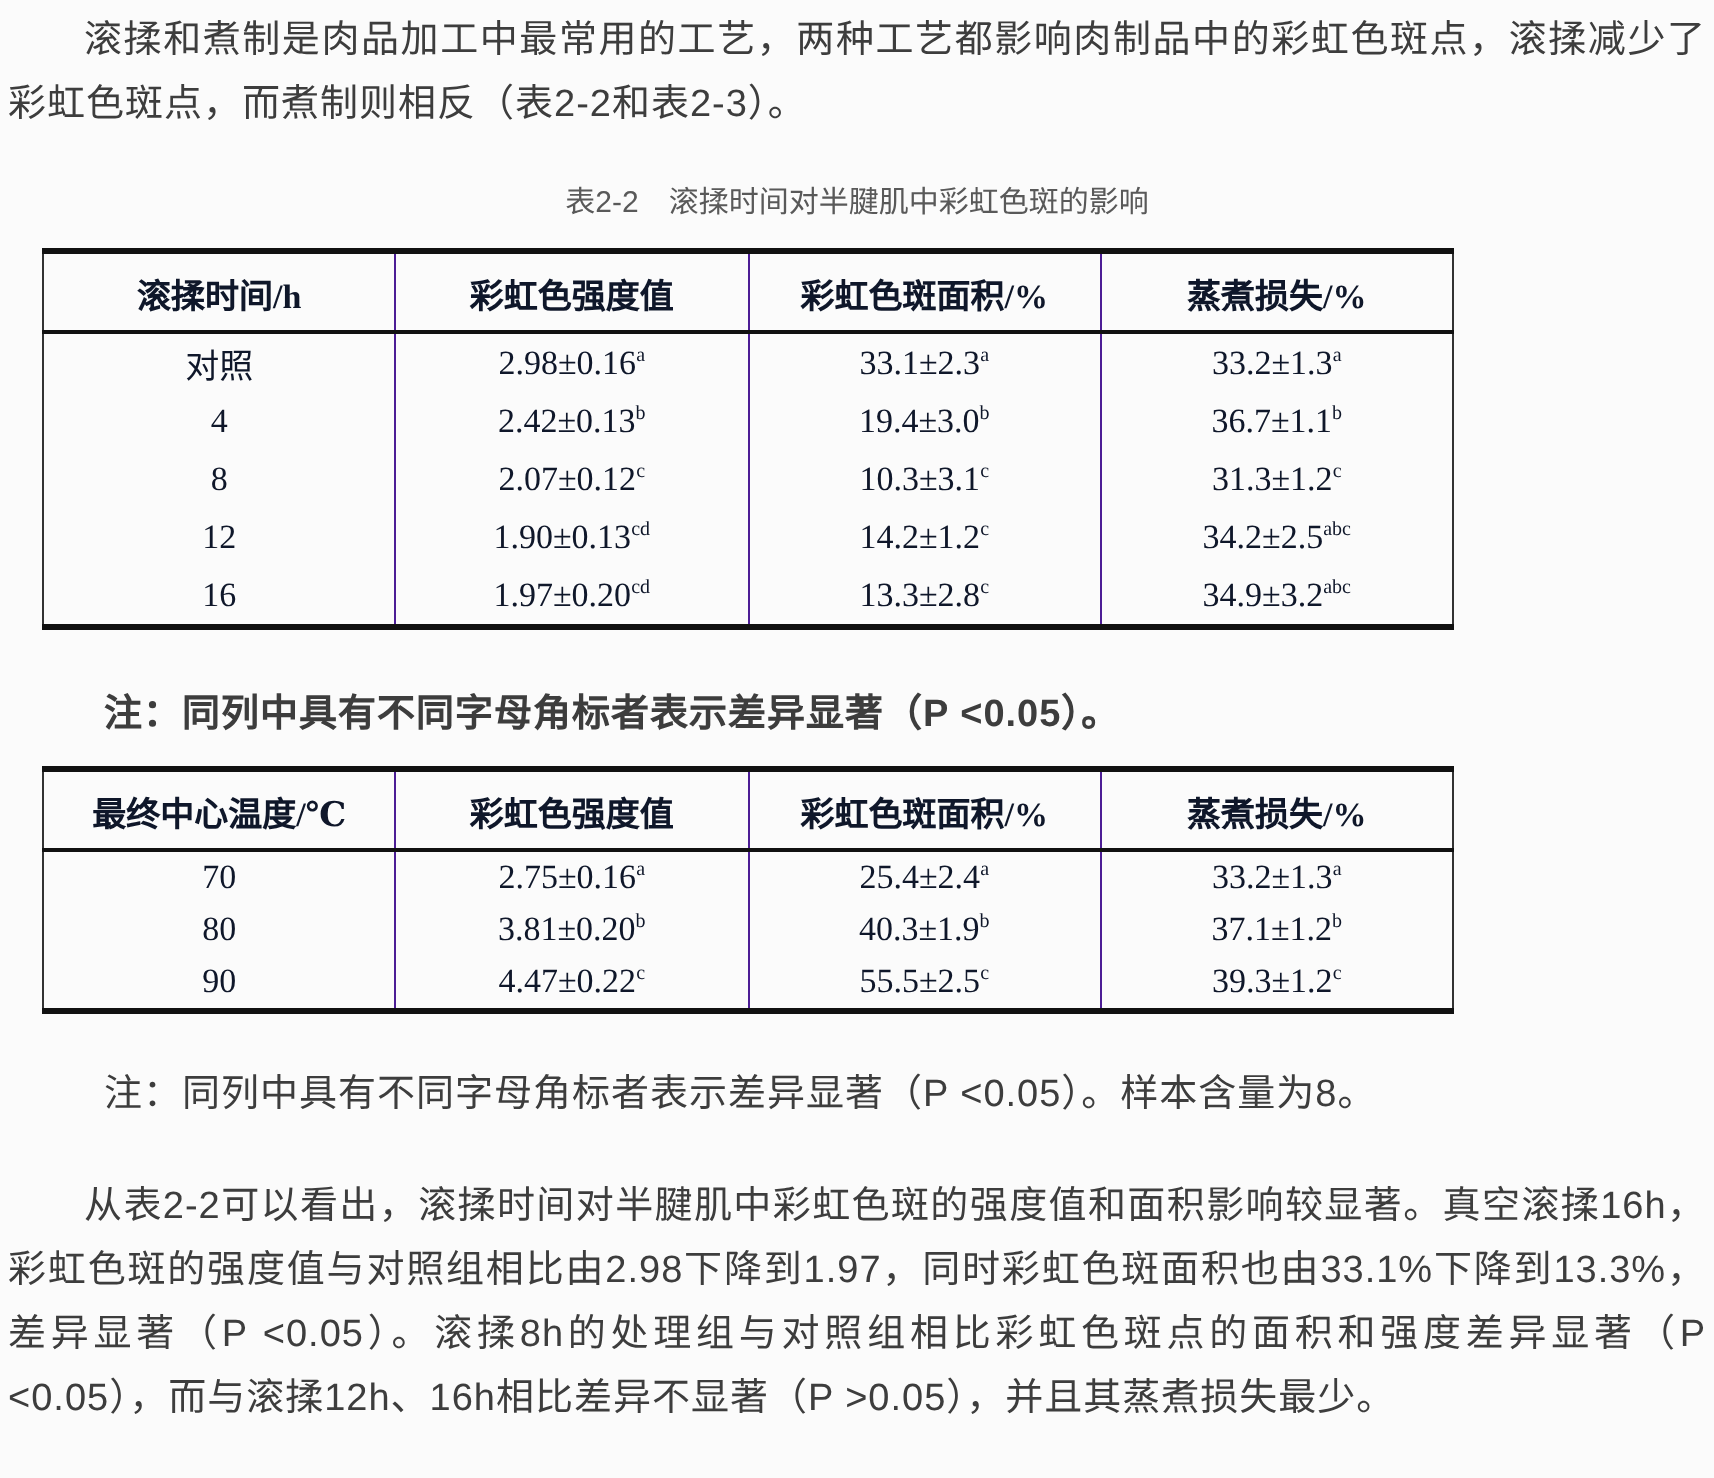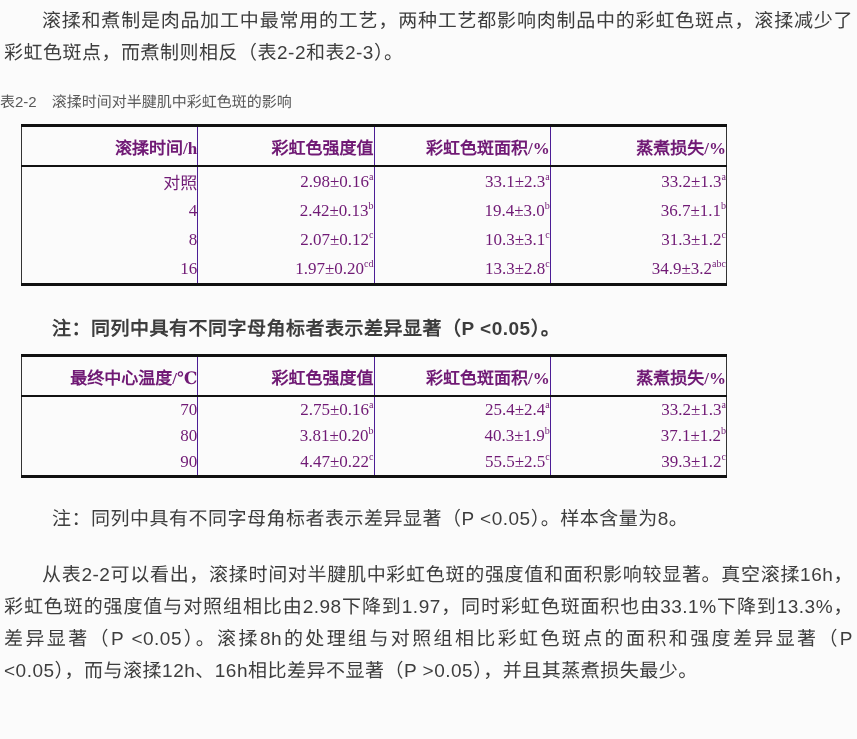--- a/index.html
+++ b/index.html
@@ -20,36 +20,37 @@
   }
   .body-text {
     margin: 0 4px;
     font-size: 19px;
     line-height: 32px;
     text-align: justify;
     text-indent: 2em;
     letter-spacing: 0.5px;
   }
   .table-title {
+    text-align: center;
     font-size: 15px;
     color: #595959;
     margin: 0;
     line-height: 18px;
   }
   .title-1 { margin-top: 24px; }
   .title-2 { margin-top: 26px; }
   .data-table {
     width: 706px;
     margin: 13px 0 0 21px;
     border-collapse: collapse;
     table-layout: fixed;
     font-family: "Liberation Serif", "DejaVu Serif", serif;
     font-size: 17px;
-    color: #701a75;
-    text-align: right;
+    color: #0f172a;
+    text-align: center;
     border-top: 3px solid #111111;
     border-bottom: 3px solid #111111;
     border-left: 1px solid #333333;
     border-right: 1px solid #333333;
   }
   .data-table th {
     height: 38px;
     font-weight: bold;
     border-bottom: 2px solid #111111;
     font-size: 17px;
@@ -111,20 +112,26 @@
           <td><span>19.4±3.0</span><sup>b</sup></td>
           <td><span>36.7±1.1</span><sup>b</sup></td>
         </tr>
         <tr>
           <td><span>8</span></td>
           <td><span>2.07±0.12</span><sup>c</sup></td>
           <td><span>10.3±3.1</span><sup>c</sup></td>
           <td><span>31.3±1.2</span><sup>c</sup></td>
         </tr>
         <tr>
+          <td><span>12</span></td>
+          <td><span>1.90±0.13</span><sup>cd</sup></td>
+          <td><span>14.2±1.2</span><sup>c</sup></td>
+          <td><span>34.2±2.5</span><sup>abc</sup></td>
+        </tr>
+        <tr>
           <td><span>16</span></td>
           <td><span>1.97±0.20</span><sup>cd</sup></td>
           <td><span>13.3±2.8</span><sup>c</sup></td>
           <td><span>34.9±3.2</span><sup>abc</sup></td>
         </tr>
       </tbody>
     </table>
 
   <p class="note note-1">注：同列中具有不同字母角标者表示差异显著（P &lt;0.05）。</p>
 

